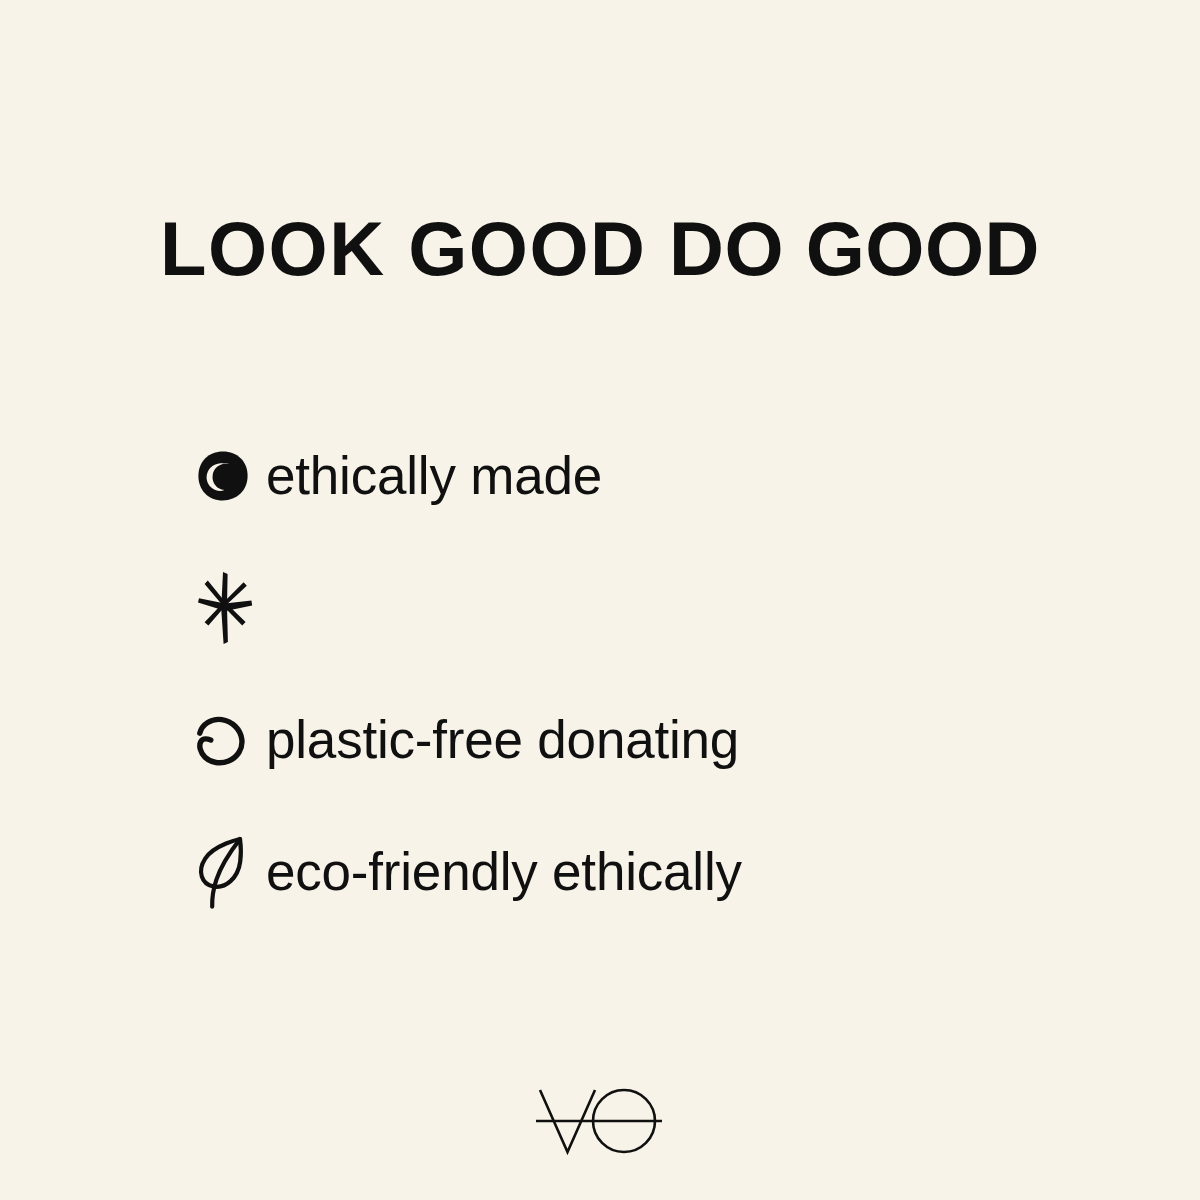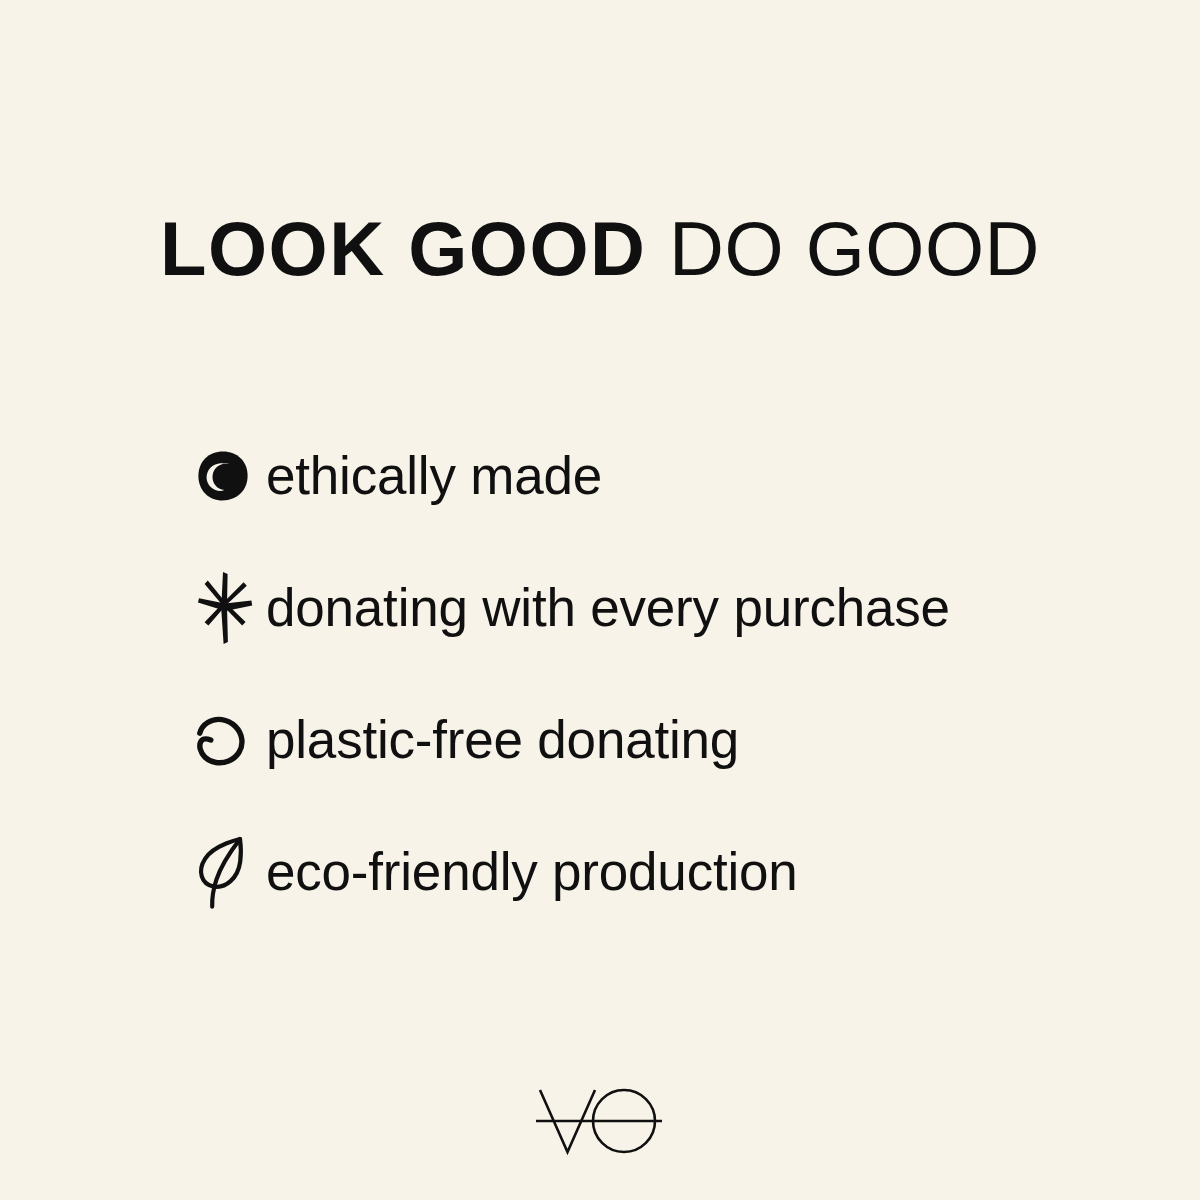--- a/index.html
+++ b/index.html
@@ -33,21 +33,21 @@
     color: #111010;
     font-family: "Liberation Sans", sans-serif;
     font-size: 76px;
     line-height: 86px;
     letter-spacing: 1.5px;
   }
   .headline .part-light {
     font-weight: 700;
   }
   .headline .part-bold {
-    font-weight: 400;
+    font-weight: 700;
     letter-spacing: 0.5px;
   }
 
   
   .features {
     position: absolute;
     left: 196px;
     top: 410px;
     width: 880px;
   }
@@ -119,21 +119,20 @@
             <path d="M27.0 2.0 L31.6 4.0 L31.0 36.5 L31.9 72.0 L27.6 74.0 L25.2 38.5 Z"></path>
 
             <path d="M2.0 32.6 L3.0 28.2 L29.0 33.6 L55.4 30.6 L56.2 35.6 L29.5 41.0 Z"></path>
 
             <path d="M8.6 14.0 L11.8 10.6 L30.0 33.0 L49.6 52.0 L46.2 55.6 L27.2 36.0 Z"></path>
 
             <path d="M47.6 12.2 L50.8 15.8 L30.2 35.0 L12.4 55.4 L8.6 52.2 L27.4 32.4 Z"></path>
           </g>
         </svg>
       </span>
-      <span class="feature-label">donating with every purchase</span>
     </div>
 
     <div class="feature-row">
       <span class="feature-icon">
         <svg width="50" height="56" viewBox="0 0 50 56">
           <path d="M14.8 28.0 C10.0 26.2 6.5 26.5 4.8 29.6 C2.6 33.6 4.2 40.6 9.0 45.2 C14.8 50.8 24.4 52.4 32.6 49.0 C41.6 45.3 47.0 36.6 45.8 27.4 C44.5 17.4 36.2 9.0 25.8 7.6 C15.4 6.2 6.0 12.2 3.8 21.2" fill="none" stroke="#111010" stroke-width="5.4" stroke-linecap="round" stroke-linejoin="round"></path>
         </svg>
       </span>
       <span class="feature-label">plastic-free donating</span>
     </div>
@@ -142,21 +141,21 @@
       <span class="feature-icon">
         <svg width="52" height="76" viewBox="0 0 52 76">
           <g fill="none" stroke="#111010" stroke-width="4.2" stroke-linecap="round" stroke-linejoin="round">
 
             <path d="M44.0 5.0 C44.0 5.0 18.4 10.6 9.2 24.6 C1.0 37.2 5.6 50.0 17.2 52.4 C29.6 55.0 42.0 44.0 44.2 27.6 C45.6 17.0 44.0 5.0 44.0 5.0 Z"></path>
 
             <path d="M44.0 5.0 C34.0 18.0 24.6 33.0 20.4 45.6 C16.4 57.6 16.0 66.0 16.2 72.6"></path>
           </g>
         </svg>
       </span>
-      <span class="feature-label">eco-friendly production</span>
+      <span class="feature-label">eco-friendly ethically</span>
     </div>
 
   </div>
 
   <div class="logo-wrap">
     <span>
       <svg width="140" height="82" viewBox="0 0 140 82">
         <g fill="none" stroke="#111010" stroke-width="2.6" stroke-linecap="butt" stroke-linejoin="miter">
 
           <path d="M10.0 10.0 L37.5 72.0 L65.0 10.0"></path>

